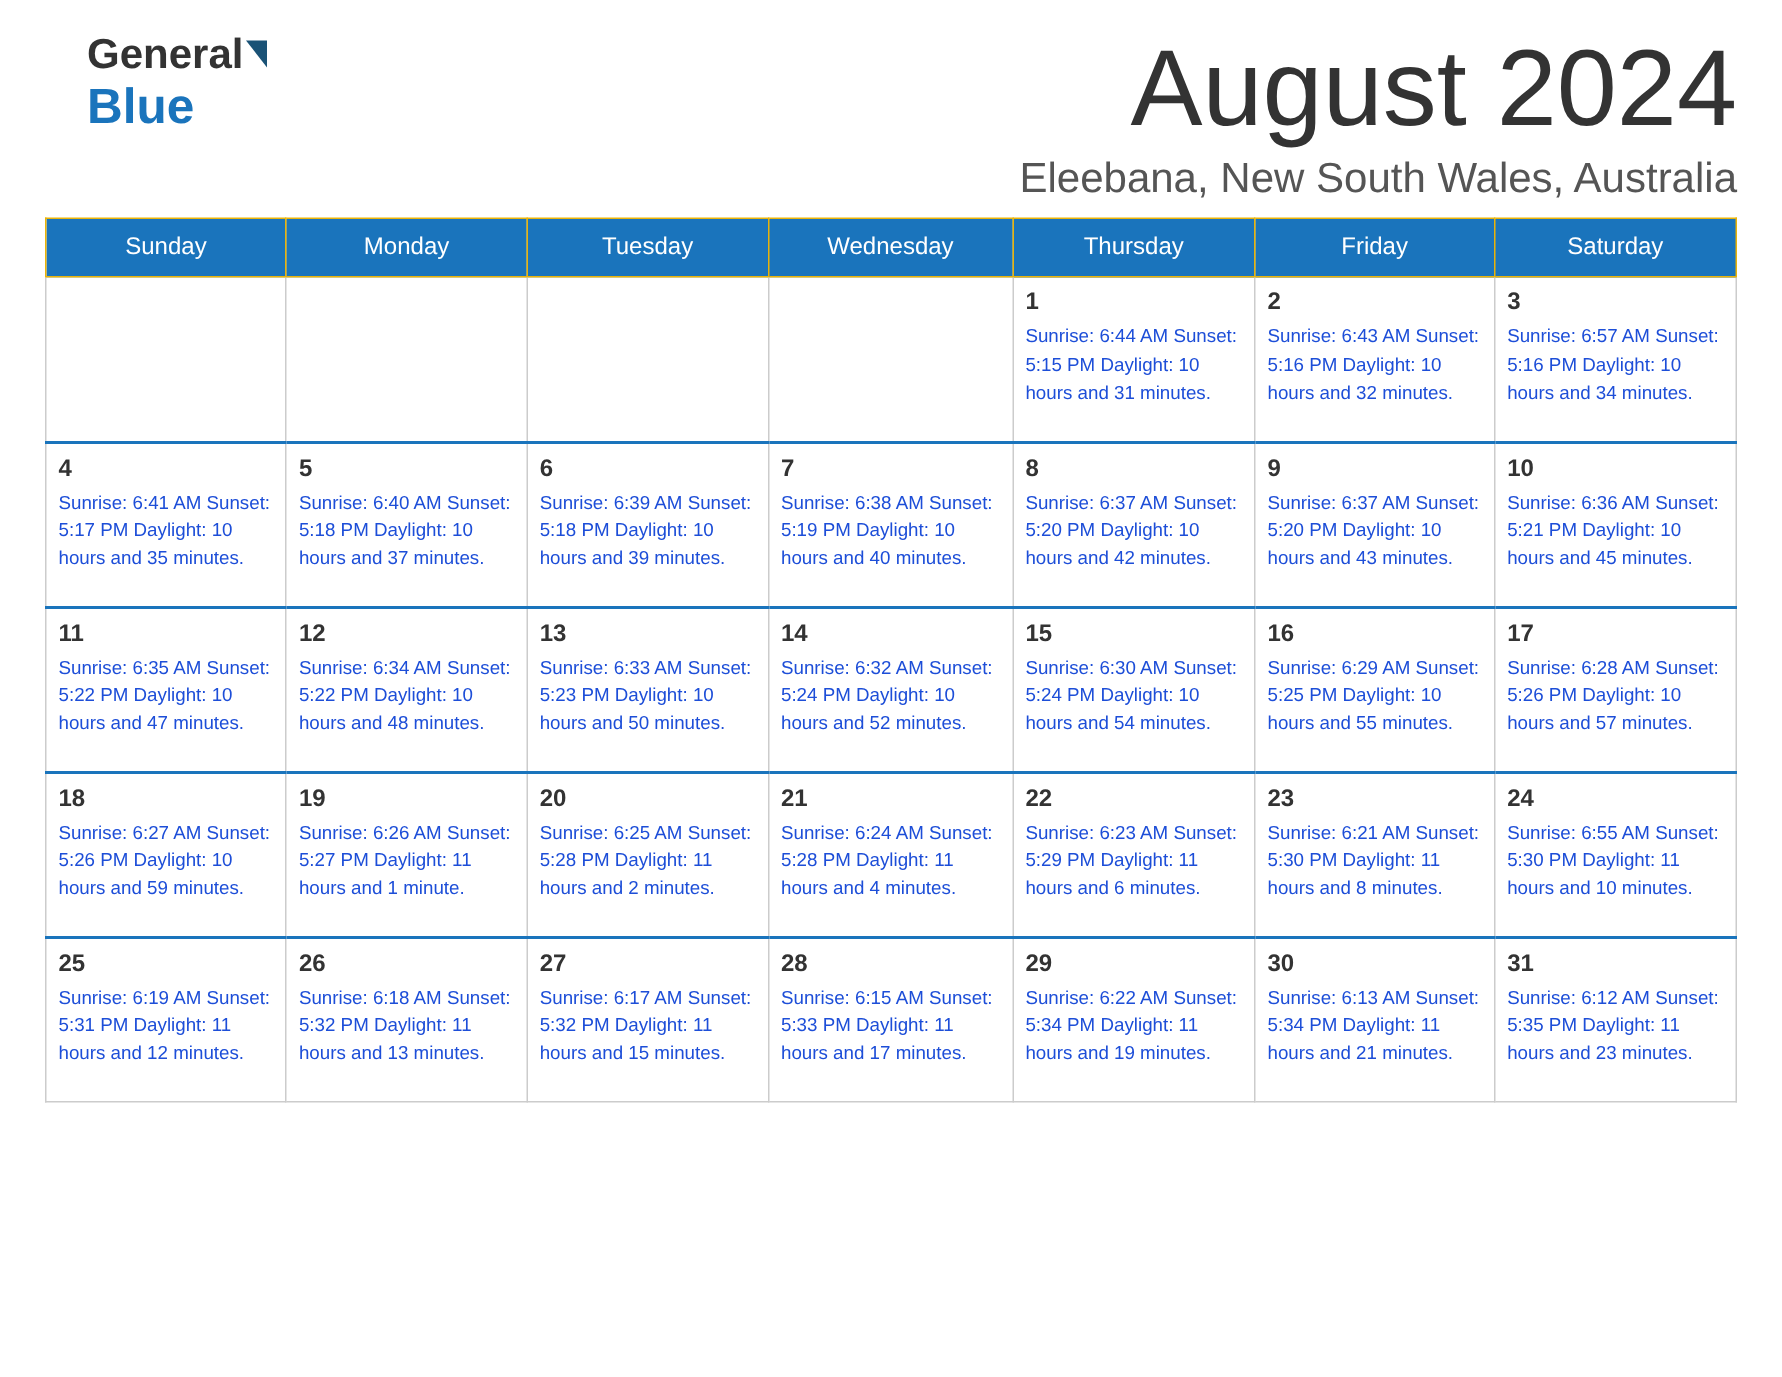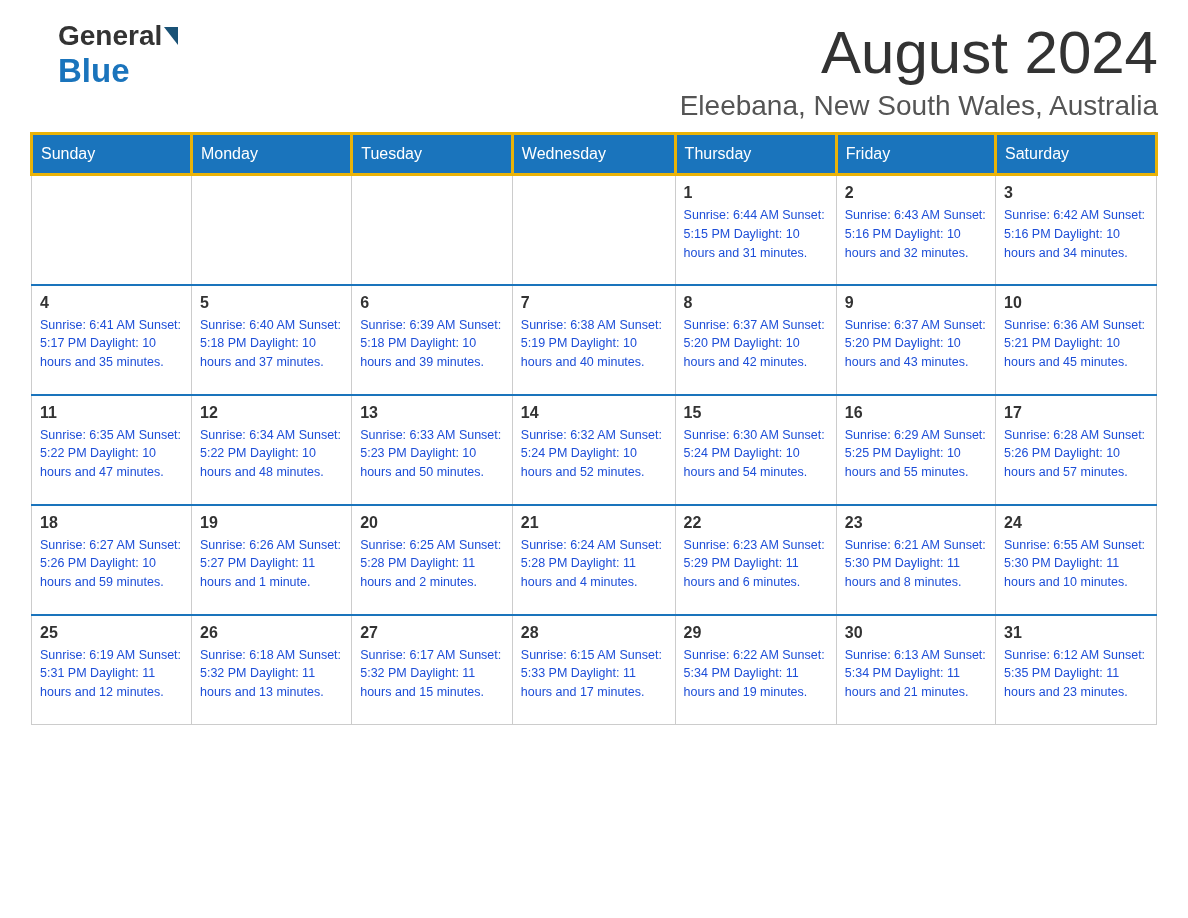--- a/index.html
+++ b/index.html
@@ -41,43 +41,43 @@
     }
     .logo-blue {
       color: #1a74bc;
       font-weight: bold;
       font-size: 33px;
     }
     .title-area {
       text-align: right;
     }
     .month-title {
-      font-size: 60px;
+      font-size: 72px;
       font-weight: 300;
       color: #333;
       line-height: 1.1;
     }
     .location {
       font-size: 28px;
       color: #555;
       margin-top: 4px;
     }
     .calendar {
       width: 100%;
       border-collapse: collapse;
       border: 1px solid #aaa;
     }
     .calendar th {
       background-color: #1a74bc;
       color: #fff;
       padding: 10px 8px;
       font-size: 16px;
       font-weight: normal;
-      text-align: left;
-      border: 3px solid #eab308;
+      text-align: center;
+      border: 1px solid #eab308;
     }
     .calendar td {
       vertical-align: top;
       padding: 8px 8px;
       border: 1px solid #ccc;
       width: 169px;
       height: 110px;
       font-size: 13px;
       color: #333;
     }
@@ -144,21 +144,21 @@
 Daylight: 10 hours and 31 minutes.</div>
         </td>
         <td>
           <div class="day-number">2</div>
           <div class="day-info">Sunrise: 6:43 AM
 Sunset: 5:16 PM
 Daylight: 10 hours and 32 minutes.</div>
         </td>
         <td>
           <div class="day-number">3</div>
-          <div class="day-info">Sunrise: 6:42 AM
+          <div class="day-info">Sunrise: 6:57 AM
 Sunset: 5:16 PM
 Daylight: 10 hours and 34 minutes.</div>
         </td>
       </tr>
       <tr class="row-border">
         <td>
           <div class="day-number">4</div>
           <div class="day-info">Sunrise: 6:41 AM
 Sunset: 5:17 PM
 Daylight: 10 hours and 35 minutes.</div>

